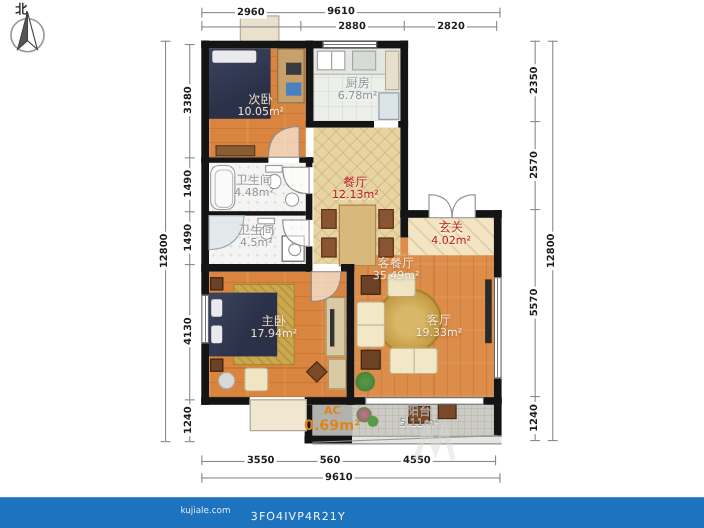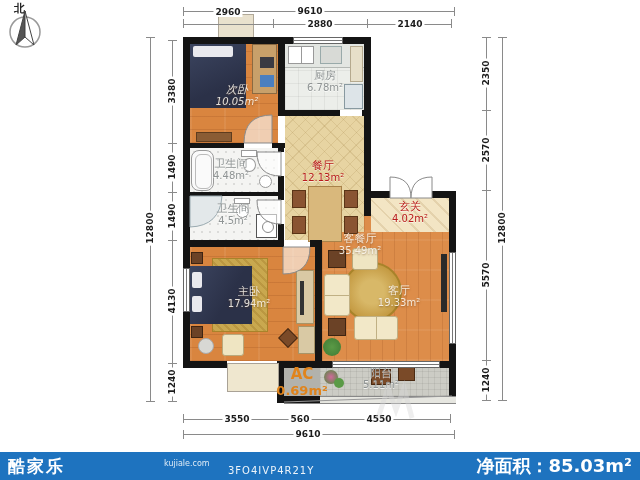--- a/index.html
+++ b/index.html
@@ -70,21 +70,21 @@
 
   <div class="abs" style="left:218px;top:14px;width:34px;height:23px;background:#e9e1cd;border:1px solid #b0a898;z-index:4;"></div>
 
   <div class="hline" style="left:183px;top:24px;width:269px;"></div>
   <div class="tick v" style="left:183px;top:19px;"></div>
   <div class="tick v" style="left:273px;top:19px;"></div>
   <div class="tick v" style="left:367px;top:19px;"></div>
   <div class="tick v" style="left:451px;top:19px;"></div>
   <div class="dim-lab" style="left:228px;top:12px;">2960</div>
   <div class="dim-lab" style="left:320px;top:24px;">2880</div>
-  <div class="dim-lab" style="left:410px;top:24px;">2140</div>
+  <div class="dim-lab" style="left:410px;top:24px;">2820</div>
 
   <div class="vline" style="left:150px;top:37px;height:364px;"></div>
   <div class="tick h" style="left:146px;top:37px;"></div>
   <div class="tick h" style="left:146px;top:401px;"></div>
   <div class="dim-lab v" style="left:150px;top:228px;">12800</div>
 
   <div class="vline" style="left:172px;top:40px;height:361px;"></div>
   <div class="tick h" style="left:168px;top:40px;"></div>
   <div class="tick h" style="left:168px;top:143px;"></div>
   <div class="tick h" style="left:168px;top:192px;"></div>
@@ -252,21 +252,21 @@
       <path d="M390,198 L390,177 Q411,177 411,198 Z"></path>
       <path d="M432,198 L432,177 Q411,177 411,198 Z"></path>
       <path d="M272,143 L272,115 Q244,115 244,143 Z"></path>
       <path d="M283,247 L283,274 Q310,274 310,247 Z"></path>
       <path d="M281,152 L257,152 Q257,176 281,176 Z"></path>
       <path d="M281,200 L257,200 Q257,224 281,224 Z"></path>
     </g>
     <path d="M284,402 L452,396" fill="none" stroke="#999" stroke-width="1"></path>
   </svg>
 
-  <div class="rlabel lab-light" style="left:237px;top:96px;font-style:italic;">
+  <div class="rlabel lab-light" style="left:237px;top:96px;">
     <span class="nm">次卧</span>
     <span class="ar">10.05m²</span>
   </div>
   <div class="rlabel lab-gray" style="left:325px;top:82px;">
     <span class="nm">厨房</span>
     <span class="ar">6.78m²</span>
   </div>
   <div class="rlabel lab-gray" style="left:231px;top:170px;">
     <span class="nm">卫生间</span>
     <span class="ar">4.48m²</span>
@@ -289,34 +289,32 @@
   </div>
   <div class="rlabel lab-light" style="left:399px;top:297px;">
     <span class="nm">客厅</span>
     <span class="ar">19.33m²</span>
   </div>
   <div class="rlabel lab-light" style="left:249px;top:298px;">
     <span class="nm">主卧</span>
     <span class="ar">17.94m²</span>
   </div>
   <div class="rlabel lab-ac" style="left:302px;top:382px;font-size:9px;">
-    <span class="nm" style="font-size:15px;">AC</span>
+    <span class="nm" style="font-size:10px;">AC</span>
     <span class="ar" style="font-size:13px;">0.69m²</span>
   </div>
   <div class="rlabel lab-gray" style="left:381px;top:379px;">
     <span class="nm">阳台</span>
     <span class="ar">5.11m²</span>
   </div>
 
   <div id="watermark">
     <svg width="44" height="44" viewBox="0 0 44 44">
       <path d="M6,38 L16,8 L24,30 L32,8 L40,38" fill="none" stroke="rgba(215,215,215,0.7)" stroke-width="5"></path>
     </svg>
   </div>
 
   <div id="footer">
-    <span id="brand">酷家乐</span>
     <span id="brand-domain">kujiale.com</span>
     <span id="plan-code">3FO4IVP4R21Y</span>
-    <span id="net-area"><span>净面积：</span><span>85.03m²</span></span>
   </div>
 
 </div>
 
 </body></html>

